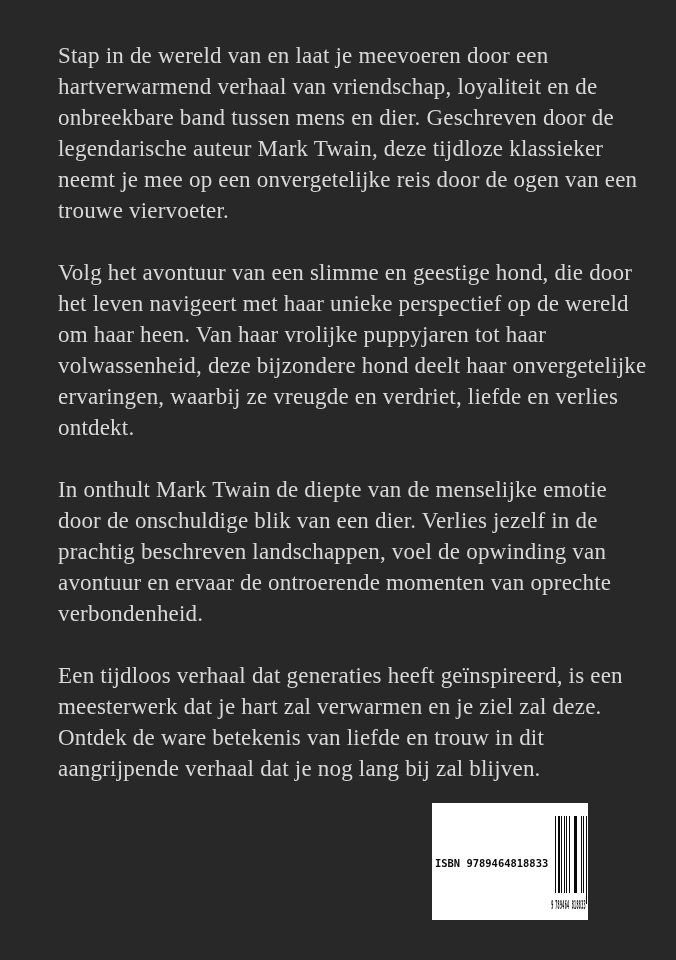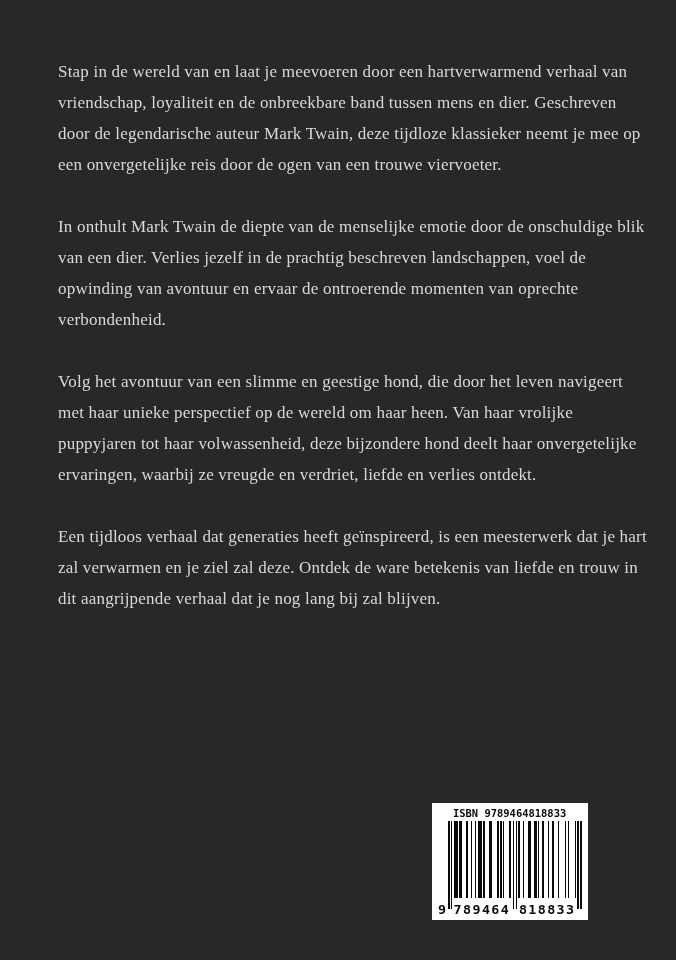--- a/index.html
+++ b/index.html
@@ -6,40 +6,40 @@
   html, body { width: 676px; height: 960px; }
   body {
     background: #282828;
     position: relative;
     overflow: hidden;
     font-family: "Liberation Serif", serif;
   }
   .back-cover-text {
     position: absolute;
     left: 58px;
-    top: 56px;
+    top: 40px;
     width: 592px;
     color: #d9d9d9;
-    font-size: 17px;
+    font-size: 23px;
     line-height: 31px;
     letter-spacing: 0.2px;
   }
   .back-cover-text p {
     margin-bottom: 31px;
   }
   .barcode-box {
     position: absolute;
     left: 432px;
     top: 803px;
     width: 156px;
     height: 117px;
     background: #ffffff;
     color: #0a0a0a;
     display: flex;
-    flex-direction: column;
+    flex-direction: row;
     align-items: center;
     padding-top: 4px;
   }
   .barcode-isbn-label {
     font-family: "DejaVu Sans Mono", monospace;
     font-weight: bold;
     font-size: 11px;
     letter-spacing: 0px;
     white-space: nowrap;
     transform: scaleX(0.95);
@@ -57,22 +57,22 @@
     font-weight: bold;
     font-size: 9.5px;
     fill: #0a0a0a;
   }
 </style>
 </head>
 <body>
 
 <main class="back-cover-text">
   <p>Stap in de wereld van en laat je meevoeren door een hartverwarmend verhaal van vriendschap, loyaliteit en de onbreekbare band tussen mens en dier. Geschreven door de legendarische auteur Mark Twain, deze tijdloze klassieker neemt je mee op een onvergetelijke reis door de ogen van een trouwe viervoeter.</p>
+  <p>Volg het avontuur van een slimme en geestige hond, die door het leven navigeert met haar unieke perspectief op de wereld om haar heen. Van haar vrolijke puppyjaren tot haar volwassenheid, deze bijzondere hond deelt haar onvergetelijke ervaringen, waarbij ze vreugde en verdriet, liefde en verlies ontdekt.</p>
   <p>In onthult Mark Twain de diepte van de menselijke emotie door de onschuldige blik van een dier. Verlies jezelf in de prachtig beschreven landschappen, voel de opwinding van avontuur en ervaar de ontroerende momenten van oprechte verbondenheid.</p>
-  <p>Volg het avontuur van een slimme en geestige hond, die door het leven navigeert met haar unieke perspectief op de wereld om haar heen. Van haar vrolijke puppyjaren tot haar volwassenheid, deze bijzondere hond deelt haar onvergetelijke ervaringen, waarbij ze vreugde en verdriet, liefde en verlies ontdekt.</p>
   <p>Een tijdloos verhaal dat generaties heeft geïnspireerd, is een meesterwerk dat je hart zal verwarmen en je ziel zal deze. Ontdek de ware betekenis van liefde en trouw in dit aangrijpende verhaal dat je nog lang bij zal blijven.</p>
 </main>
 
 <div class="barcode-box">
   <div class="barcode-isbn-label">ISBN 9789464818833</div>
   <svg class="barcode-svg" viewBox="-8 0 104 72" preserveAspectRatio="none" shape-rendering="crispEdges">
     <g>
         <rect x="0" y="0" width="1" height="66"></rect>
         <rect x="2" y="0" width="1" height="66"></rect>
         <rect x="4" y="0" width="1" height="58"></rect>

